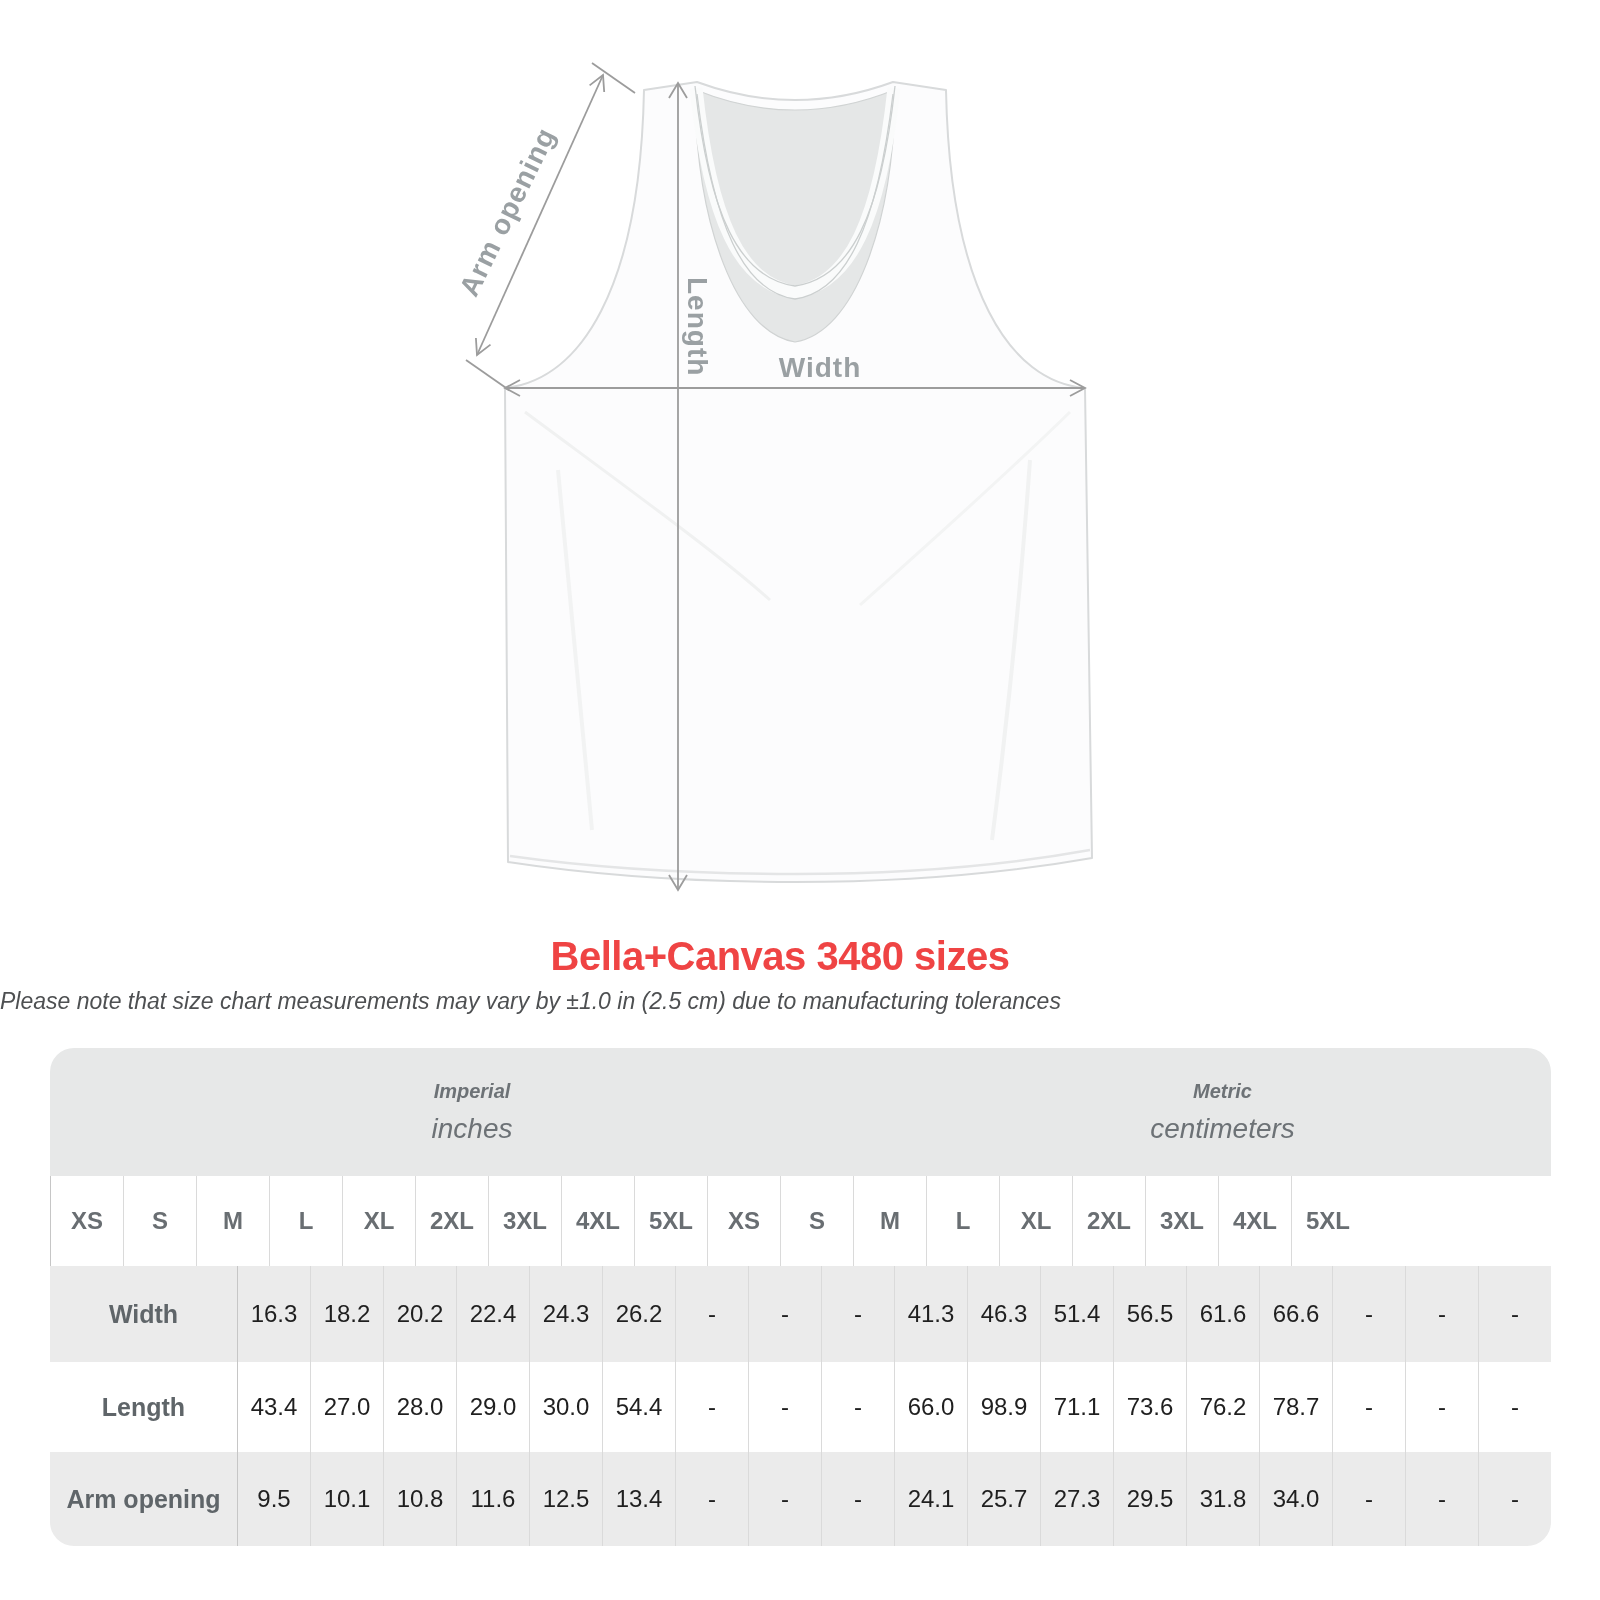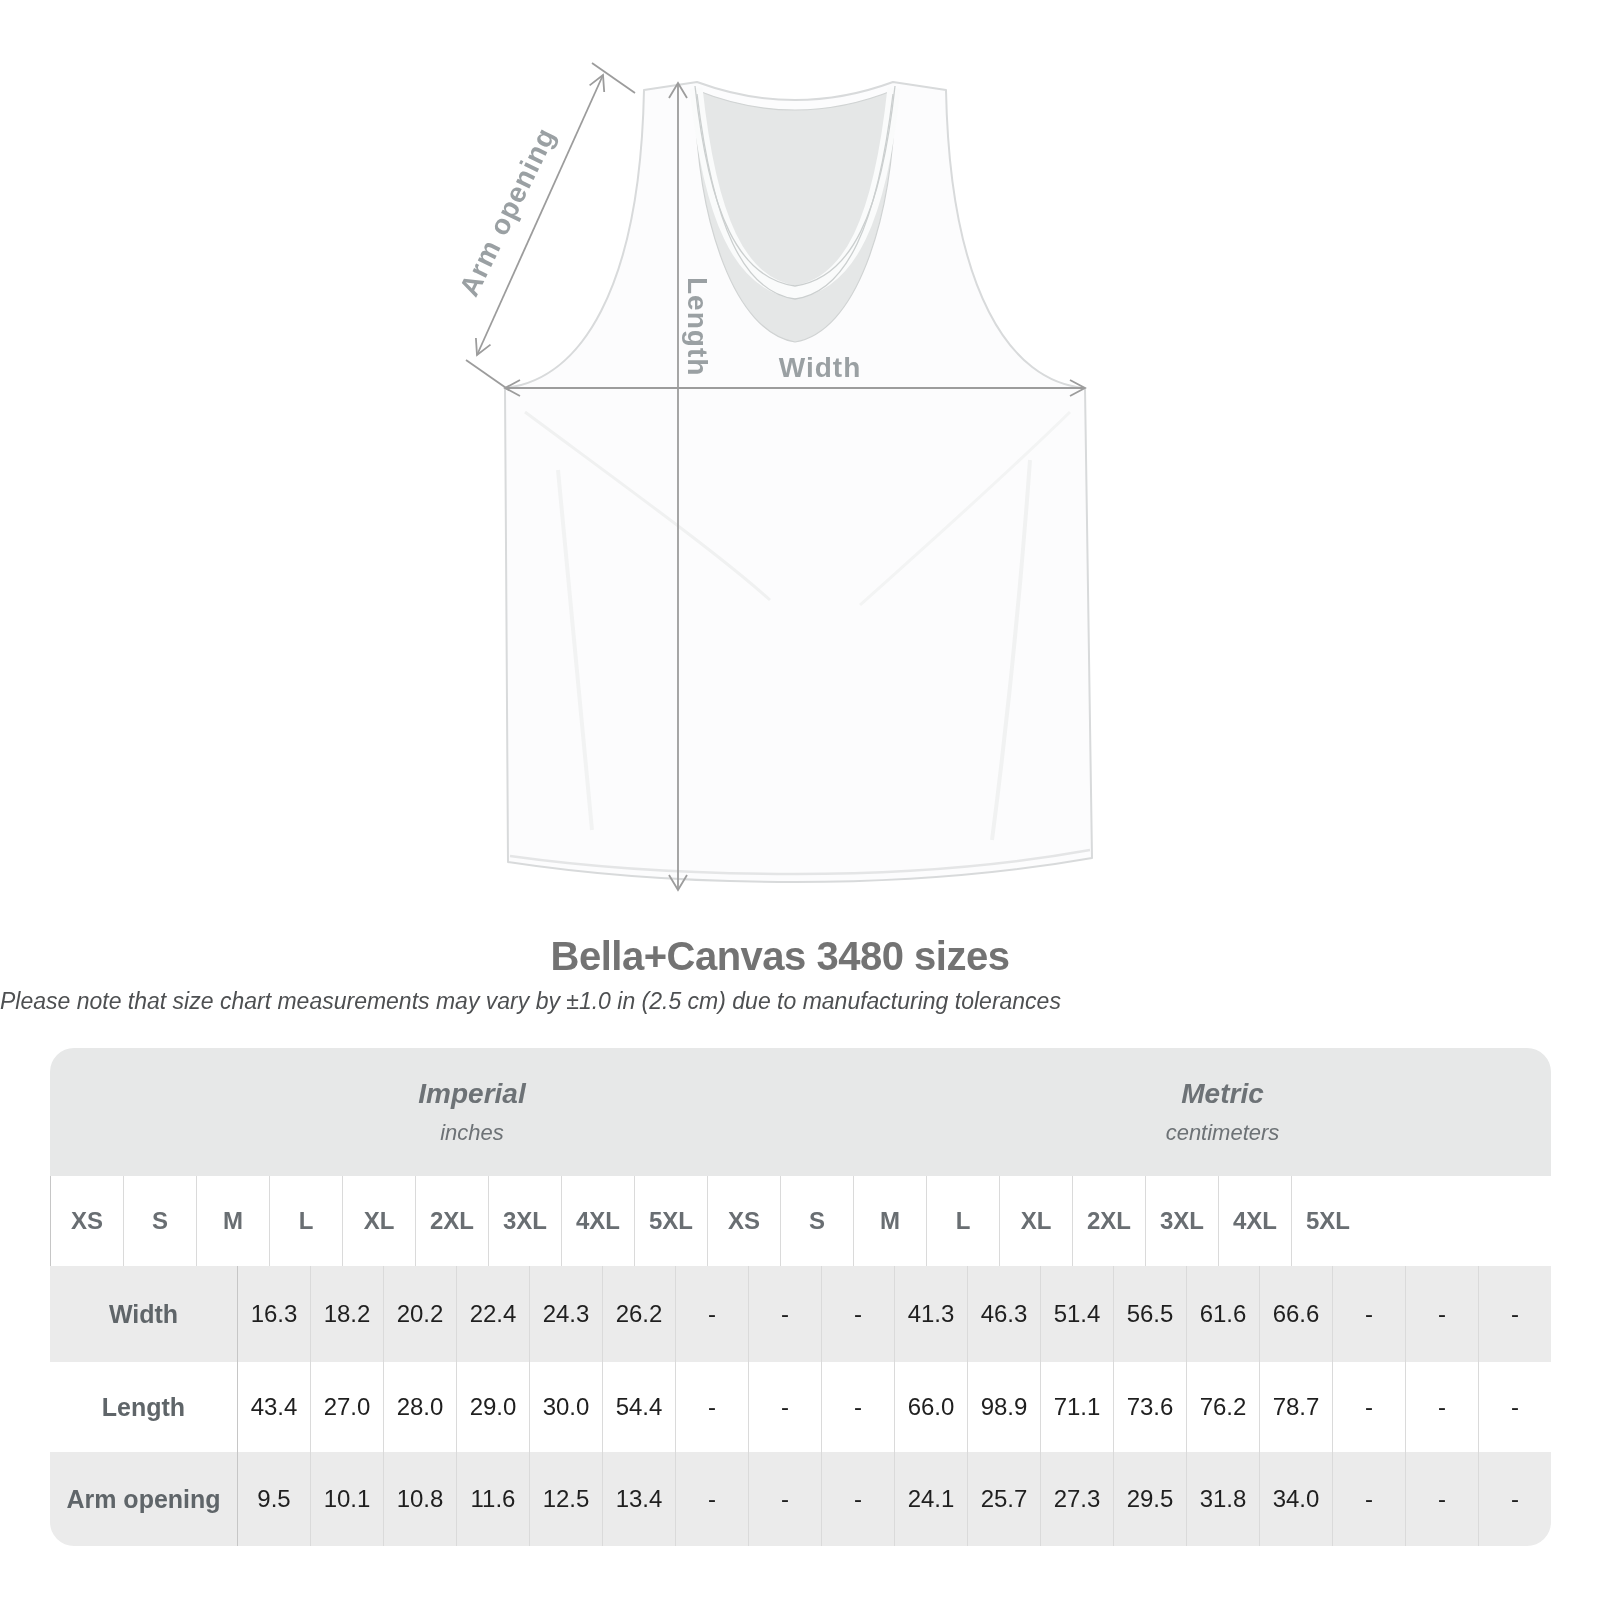--- a/index.html
+++ b/index.html
@@ -7,38 +7,38 @@
     width:1600px;height:1600px;position:relative;background:#ffffff;
     font-family:"Liberation Sans", sans-serif;overflow:hidden;
   }
   
   .diagram{position:absolute;left:430px;top:40px;width:720px;height:880px;}
   .dim-label{font-weight:bold;fill:#9aa0a3;font-size:28px;letter-spacing:1px;
     font-family:"Liberation Sans", sans-serif;}
   
   .page-title{
     position:absolute;left:0;top:934px;width:1560px;text-align:center;
-    font-size:40px;font-weight:bold;color:#737373;letter-spacing:-0.5px;
+    font-size:40px;font-weight:bold;color:#ef4444;letter-spacing:-0.5px;
   }
   .page-subtitle{
     position:absolute;left:0;top:988px;width:1600px;text-align:left;
     font-size:23px;font-style:italic;color:#4e5052;
   }
   
   .size-table{
     position:absolute;left:50px;top:1048px;width:1501px;
     border-radius:24px;overflow:hidden;
   }
   .band{display:flex;height:128px;background:#e7e8e8;}
   .band-group{display:flex;flex-direction:column;justify-content:center;
     align-items:center;color:#6d7276;}
   .band-group.imperial{width:844px;}
   .band-group.metric{width:657px;}
-  .band-title{font-size:28px;font-weight:bold;font-style:italic;}
-  .band-sub{font-size:22px;font-style:italic;margin-top:10px;}
+  .band-title{font-size:20px;font-weight:bold;font-style:italic;}
+  .band-sub{font-size:28px;font-style:italic;margin-top:10px;}
   .trow{display:flex;align-items:stretch;}
   .trow.stripe{background:#ebebeb;}
   .trow.plain{background:#ffffff;}
   .row-size{height:90px;}
   .row-h1{height:96px;}
   .row-h2{height:90px;}
   .row-h3{height:94px;}
   .row-label{
     width:187px;display:flex;align-items:center;justify-content:center;
     font-size:25px;font-weight:bold;color:#5f6569;box-sizing:border-box;

